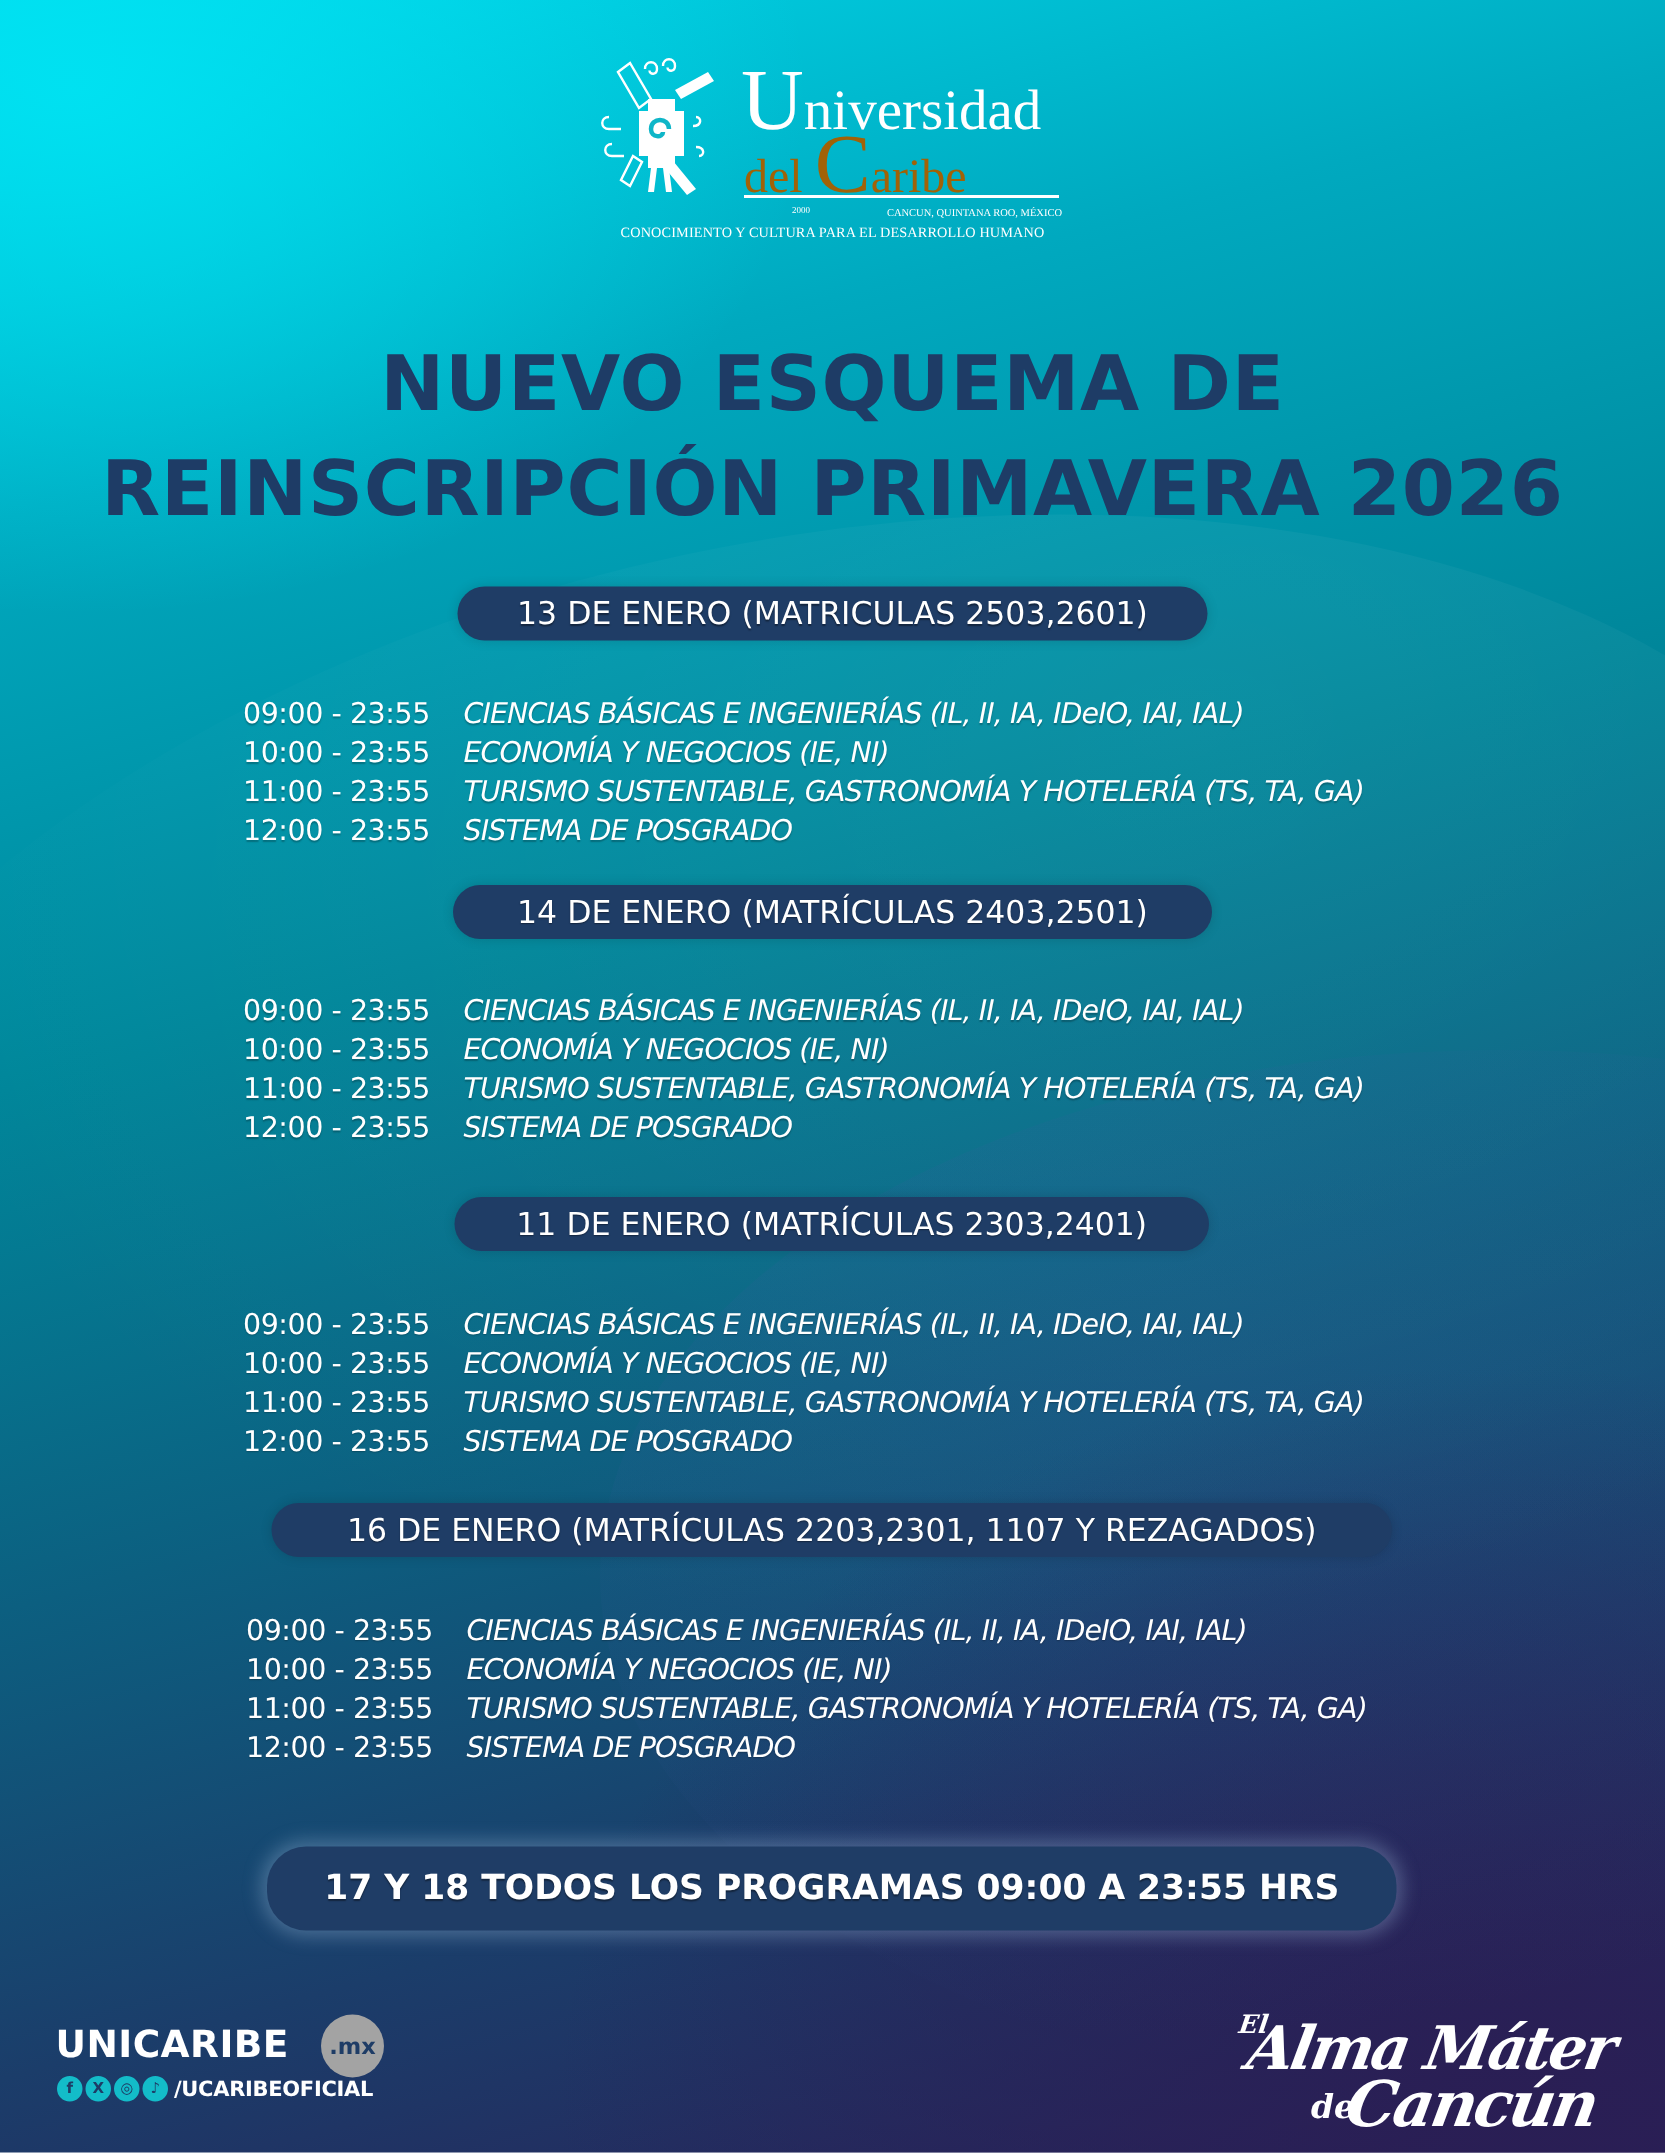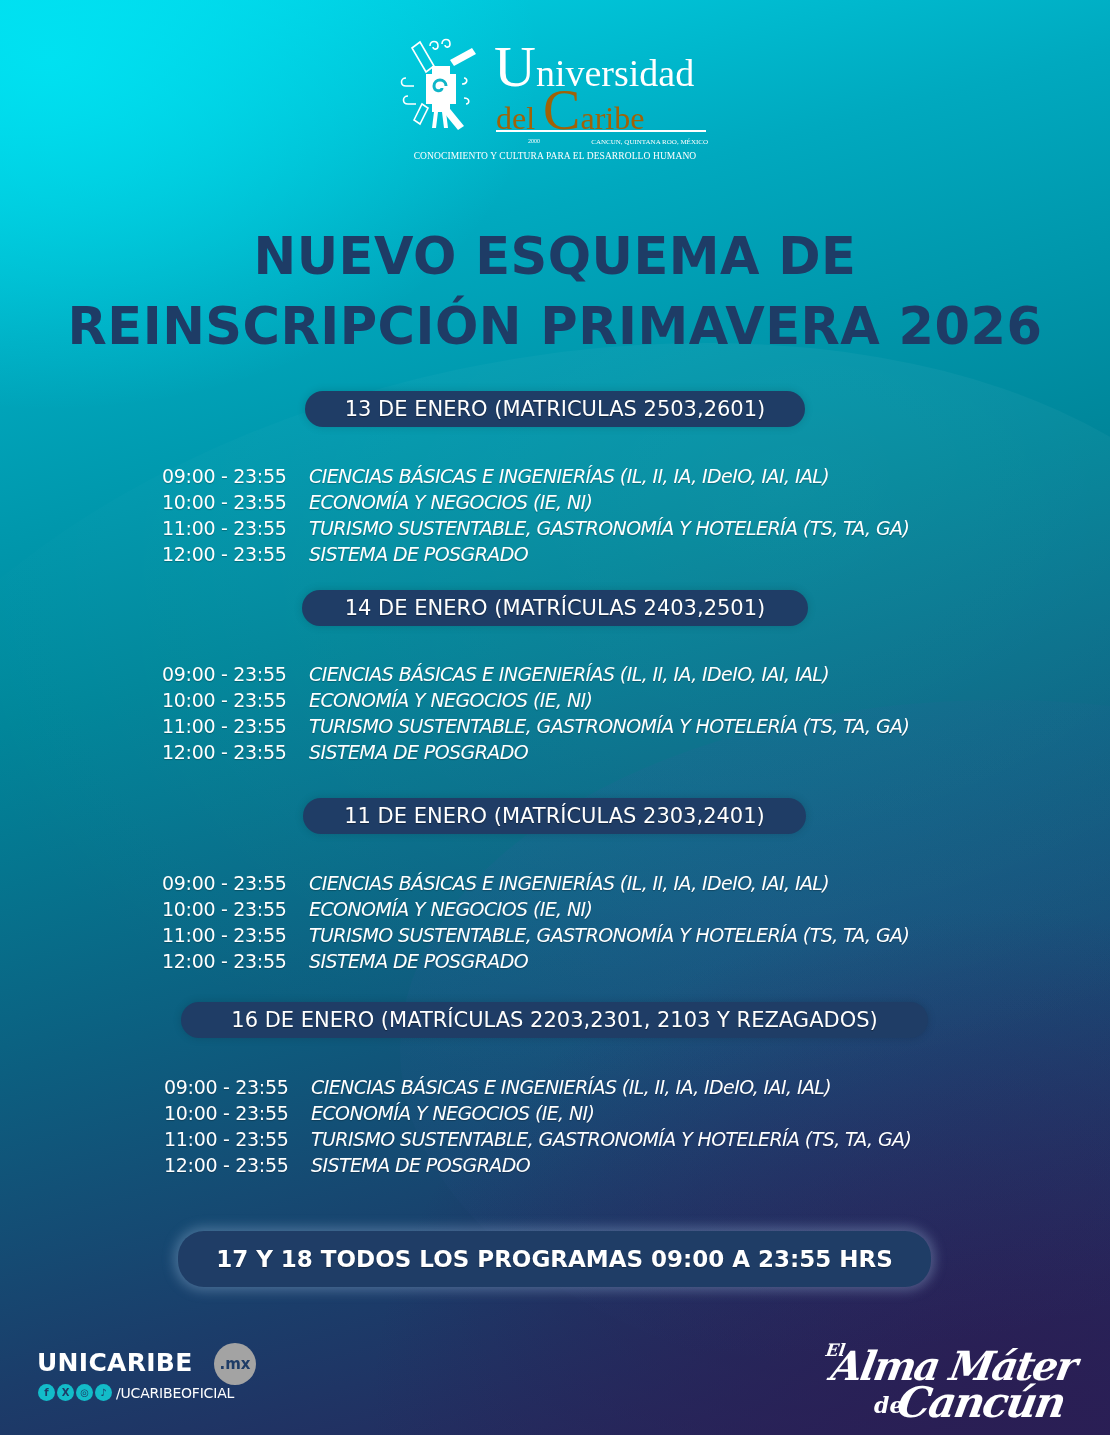--- a/index.html
+++ b/index.html
@@ -91,21 +91,21 @@
     background: #a3a3a3; color: #1e3c66; display: flex; align-items: center; justify-content: center;
     font-family: "DejaVu Sans", sans-serif; font-weight: bold; font-size: 15px;
   }
   .socials { position: absolute; left: 38px; top: 1384px; display: flex; align-items: center; gap: 2px; }
   .social-icon {
     width: 17px; height: 17px; border-radius: 50%; background: #13bcc9;
     display: flex; align-items: center; justify-content: center;
     font-family: "DejaVu Sans", sans-serif; font-size: 10px; font-weight: bold; color: #1e3c66;
   }
   .handle {
-    margin-left: 2px; font-family: "DejaVu Sans", sans-serif; font-weight: normal; font-size: 14px; color: #fff;
+    margin-left: 2px; font-family: "DejaVu Sans", sans-serif; font-weight: bold; font-size: 14px; color: #fff;
     letter-spacing: -0.2px;
   }
   .motto {
     position: absolute; left: 820px; top: 1340px; width: 260px; height: 90px;
     font-family: "DejaVu Serif", "Liberation Serif", serif; font-style: italic; font-weight: bold; color: #fff;
   }
   .motto .el { position: absolute; left: 6px; top: 0; font-size: 17px; transform: skewX(-8deg); }
   .motto .alma { position: absolute; left: 12px; top: 2px; font-size: 40px; letter-spacing: -2px; transform: skewX(-10deg); white-space: nowrap; }
   .motto .de { position: absolute; left: 54px; top: 52px; font-size: 22px; }
   .motto .cancun { position: absolute; left: 78px; top: 38px; font-size: 42px; letter-spacing: -2px; transform: skewX(-10deg); white-space: nowrap; }
@@ -211,21 +211,21 @@
   <div class="row">
       <span class="time">11:00 - 23:55</span>
       <span class="prog">TURISMO SUSTENTABLE, GASTRONOMÍA Y HOTELERÍA (TS, TA, GA)</span>
     </div>
   <div class="row">
       <span class="time">12:00 - 23:55</span>
       <span class="prog">SISTEMA DE POSGRADO</span>
     </div>
 </div>
 
-<div class="pill" style="left:181px; top:1002px; width:747px;">16 DE ENERO (MATRÍCULAS 2203,2301, 2103 Y REZAGADOS)</div>
+<div class="pill" style="left:181px; top:1002px; width:747px;">16 DE ENERO (MATRÍCULAS 2203,2301, 1107 Y REZAGADOS)</div>
 <div class="rows" style="top:1074px; left:164px;">
   <div class="row">
       <span class="time">09:00 - 23:55</span>
       <span class="prog">CIENCIAS BÁSICAS E INGENIERÍAS (IL, II, IA, IDeIO, IAI, IAL)</span>
     </div>
   <div class="row">
       <span class="time">10:00 - 23:55</span>
       <span class="prog">ECONOMÍA Y NEGOCIOS (IE, NI)</span>
     </div>
   <div class="row">

